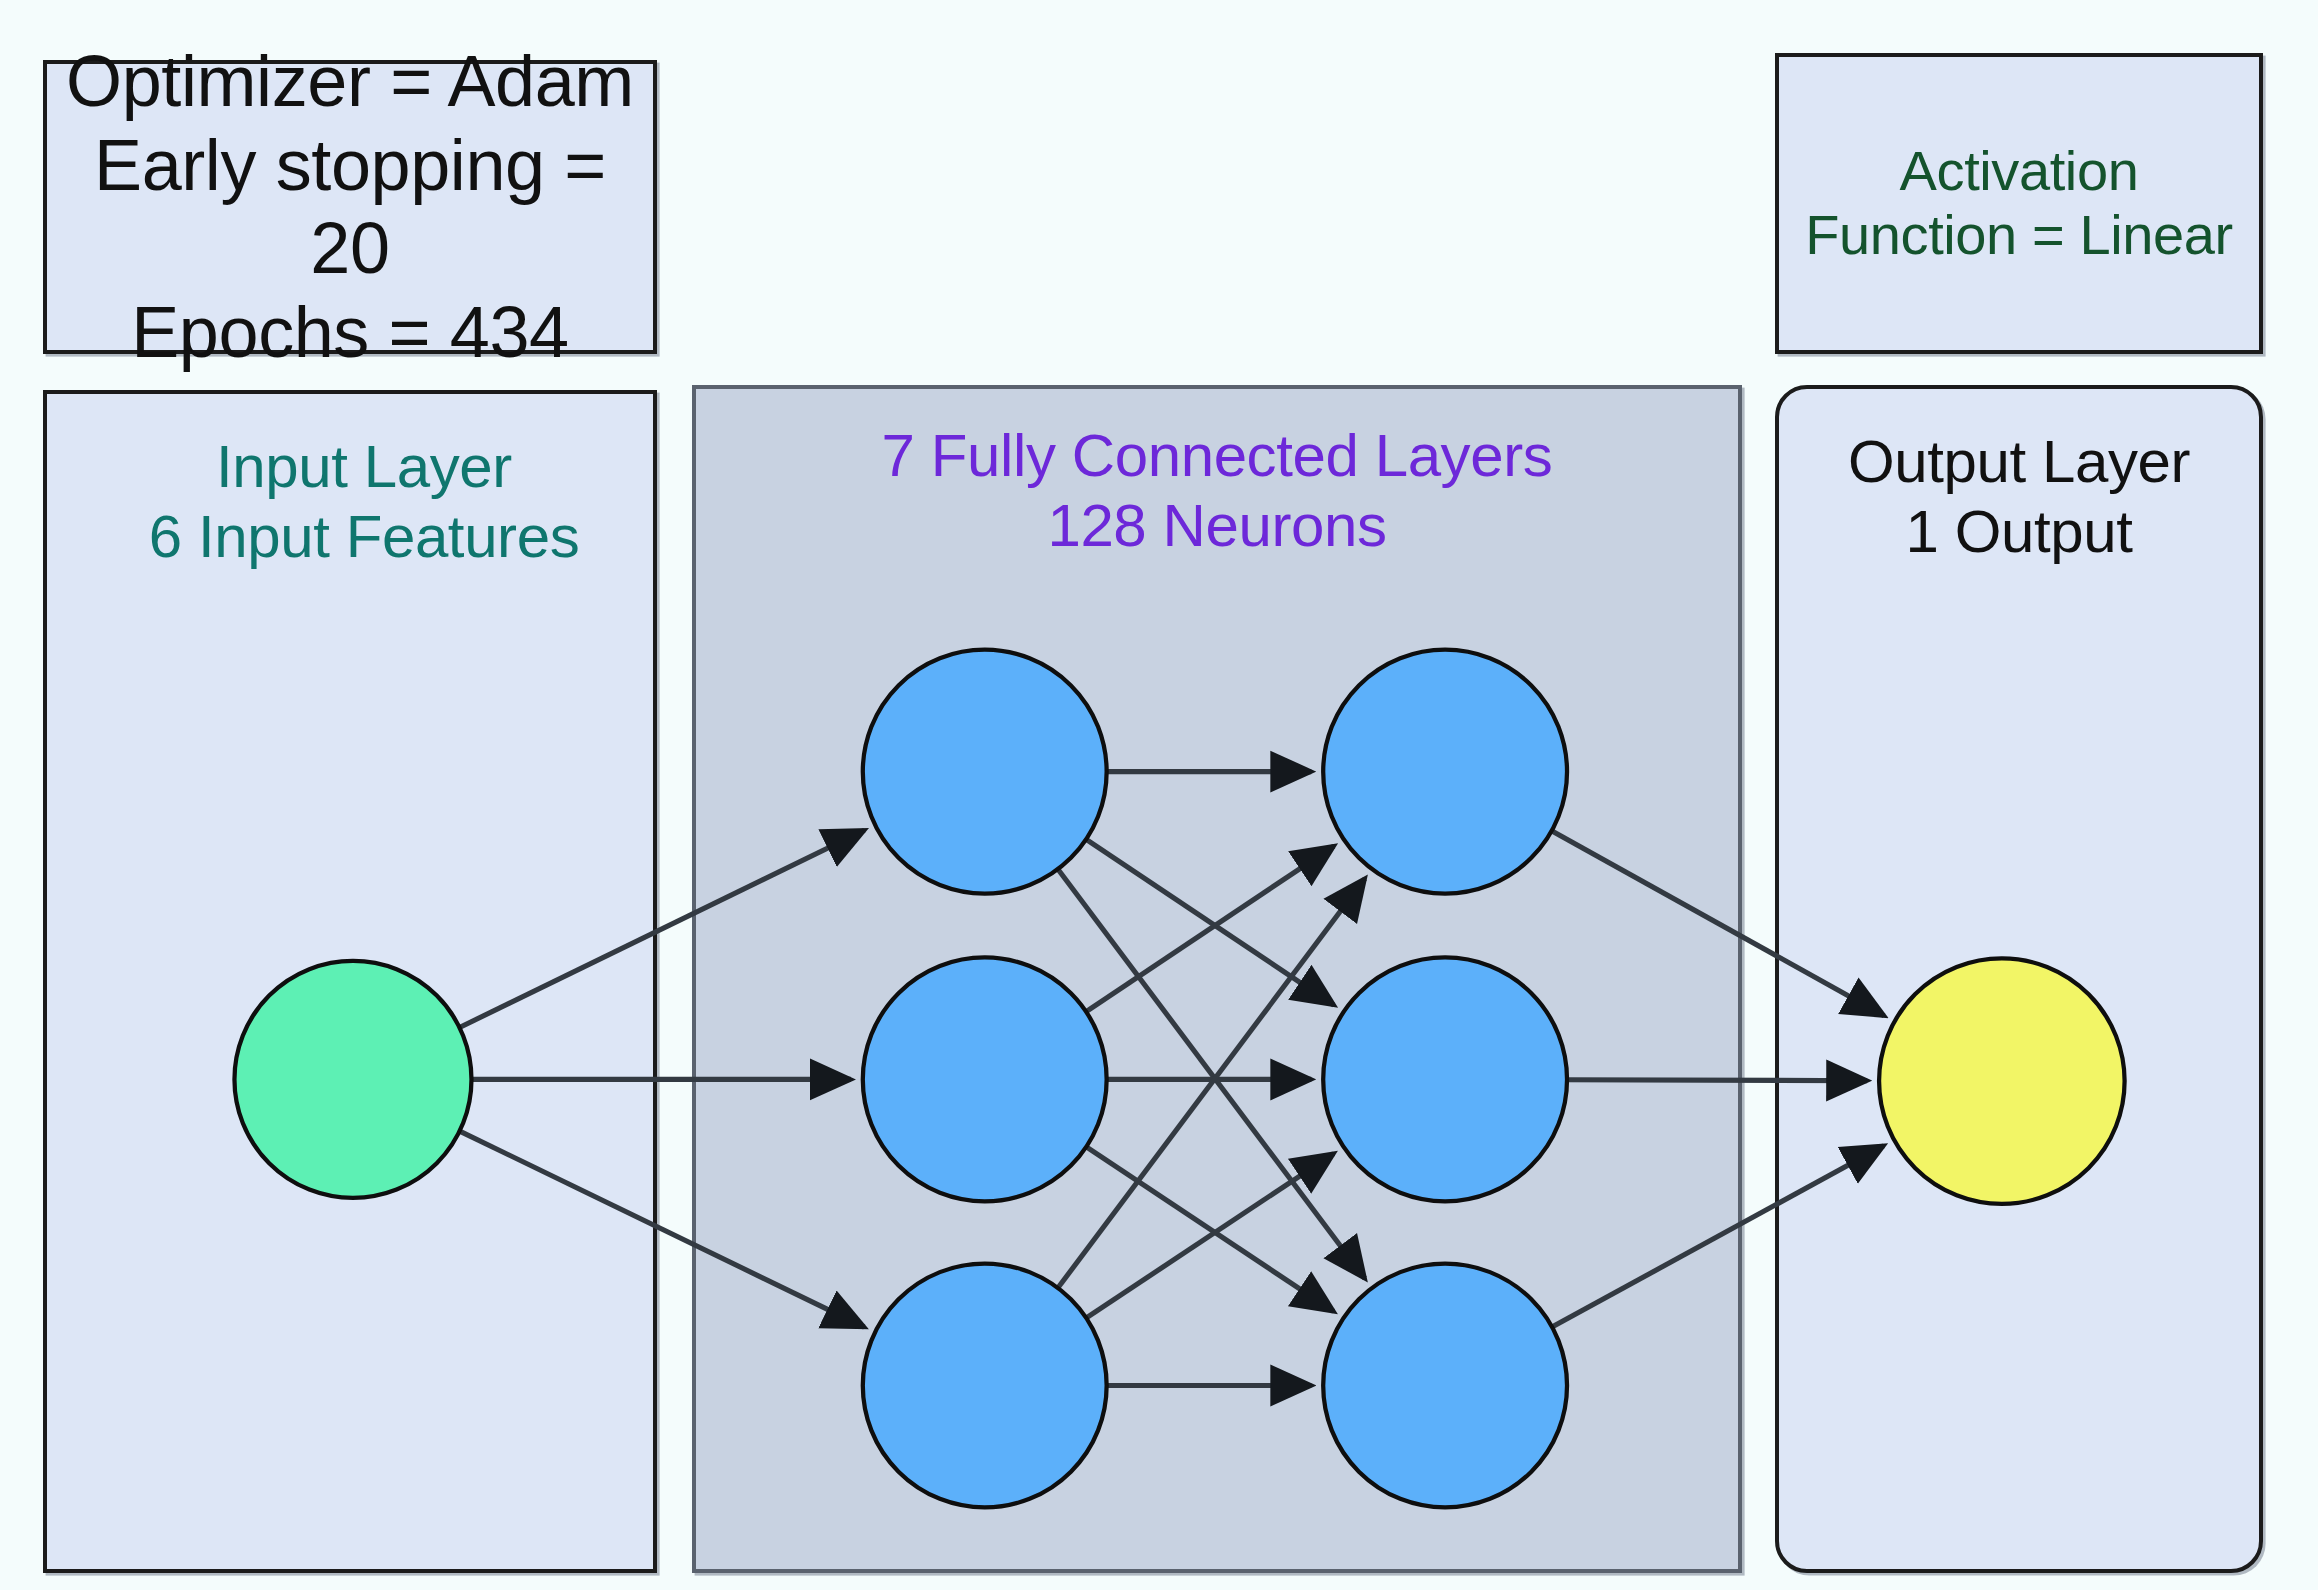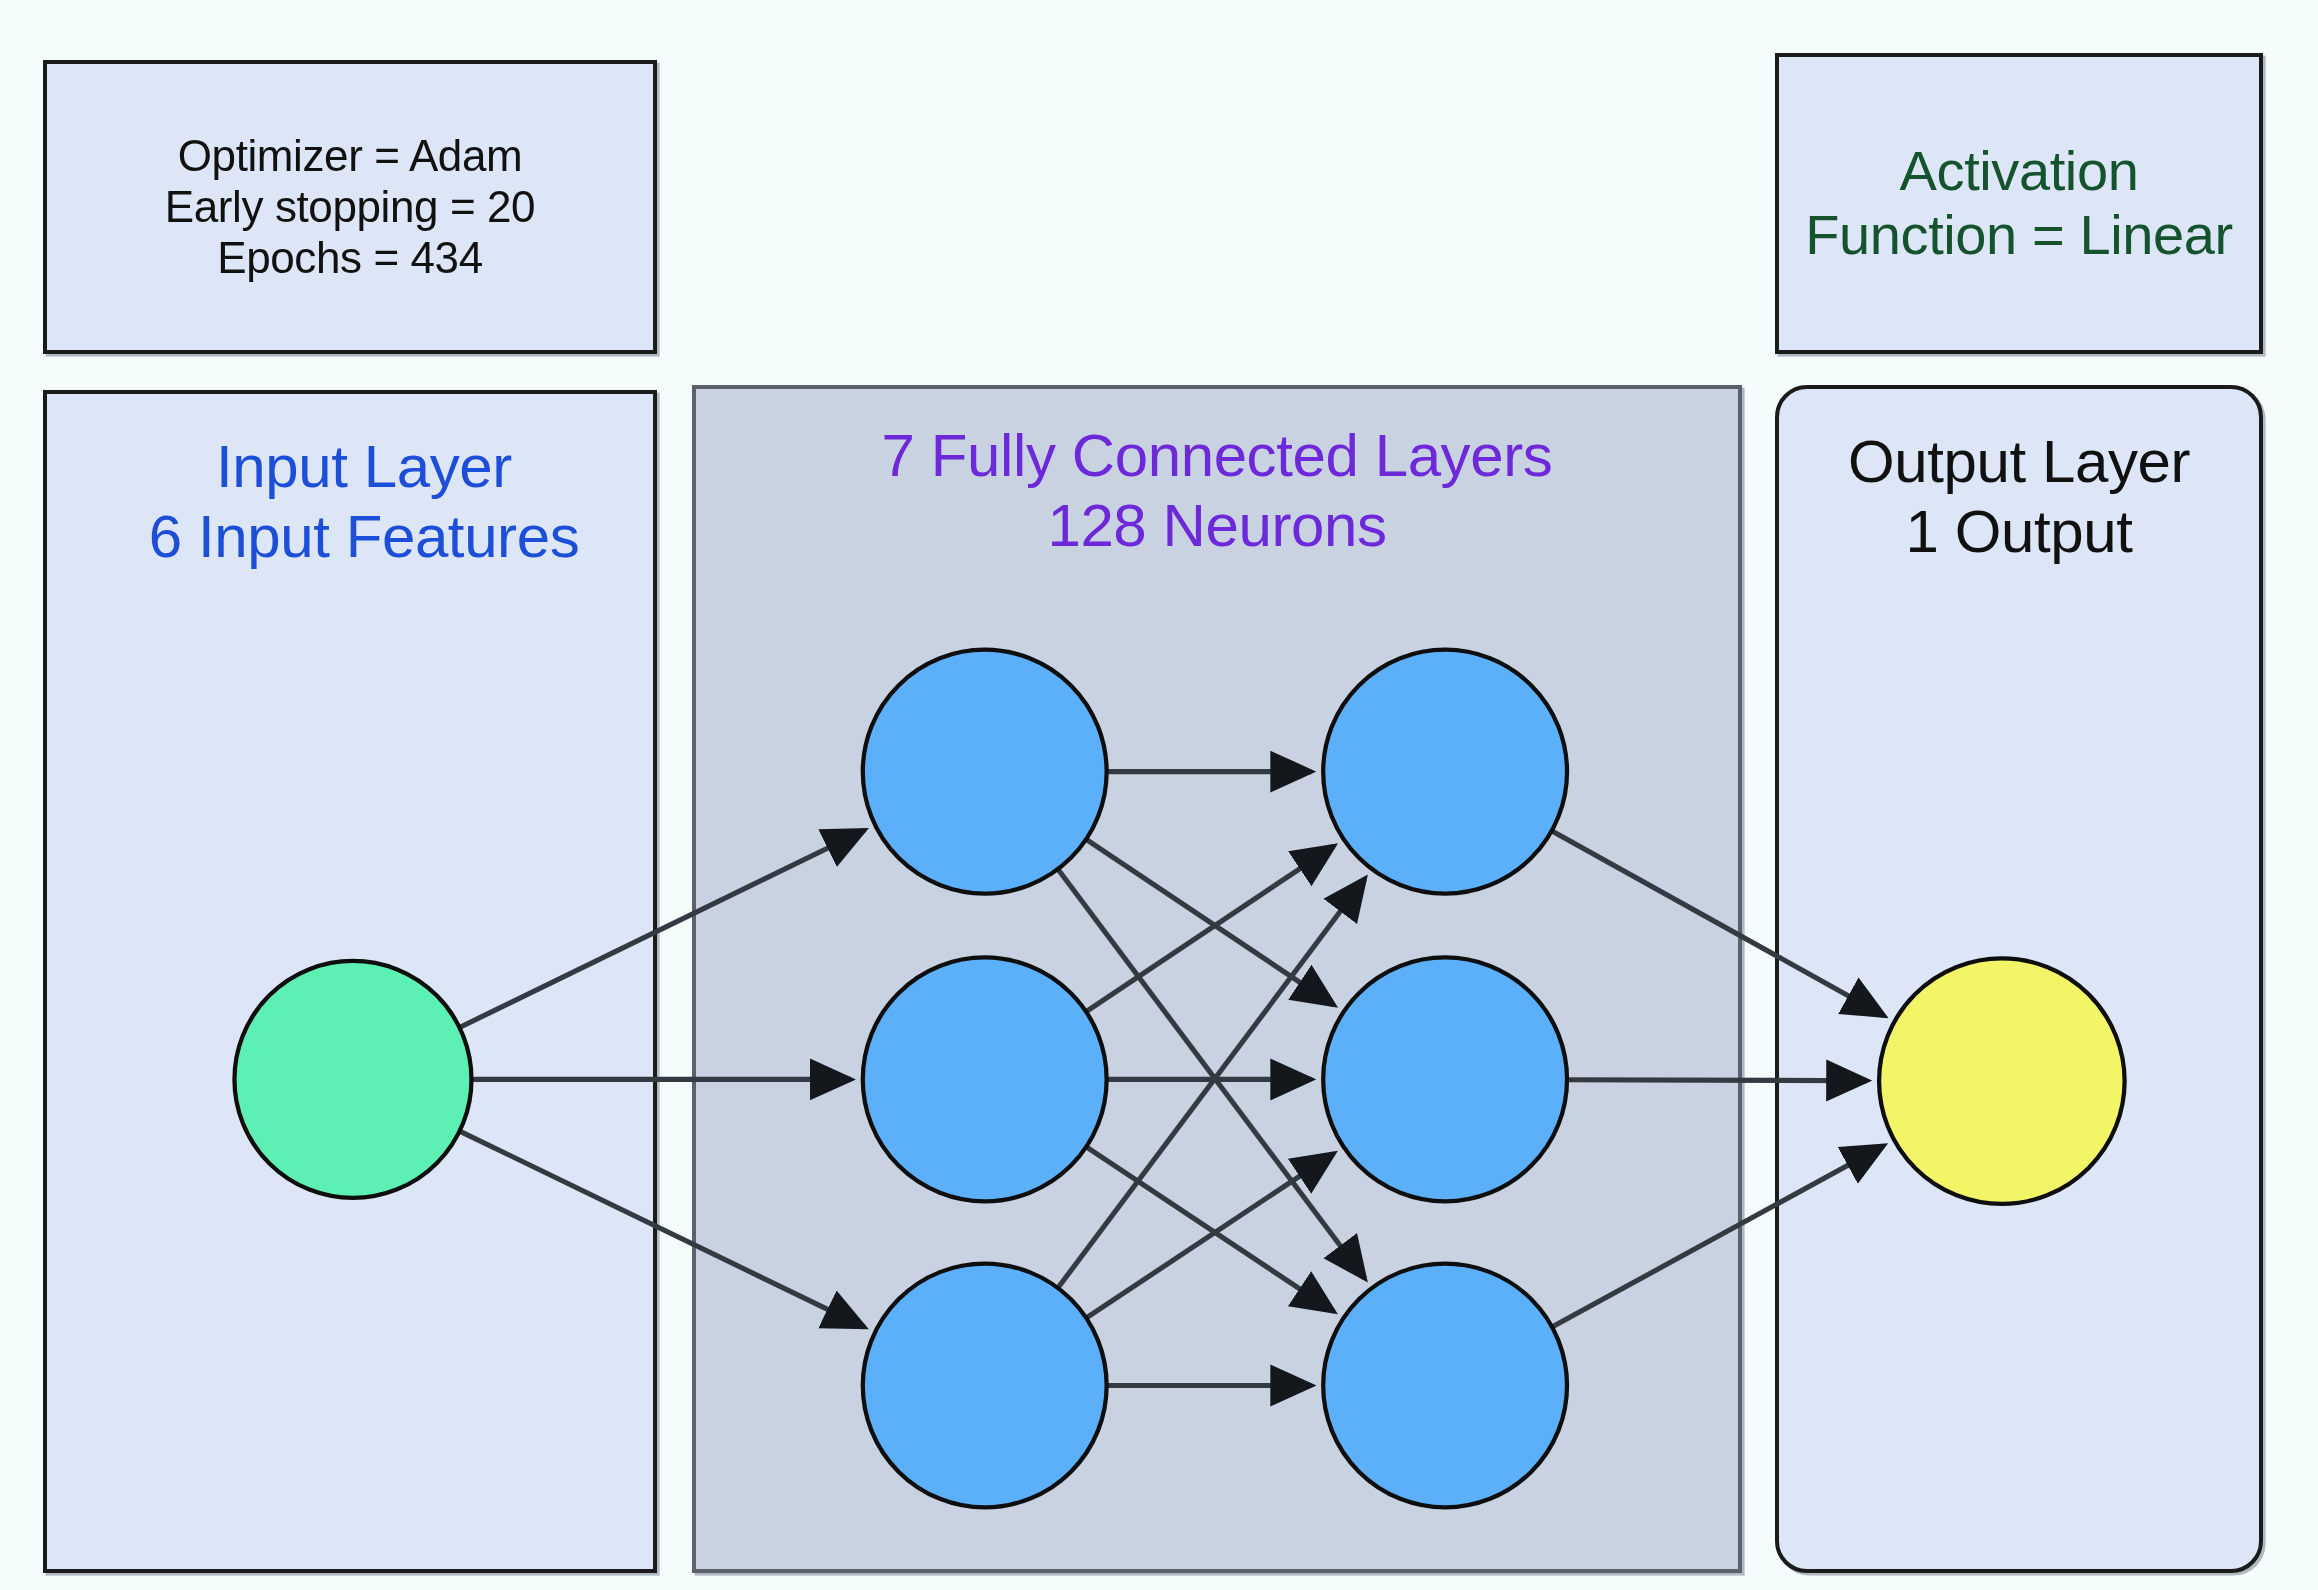--- a/index.html
+++ b/index.html
@@ -38,21 +38,21 @@
     white-space: pre-line;
   }
 
   
   #box-hyperparams {
     left: 43px; top: 60px; width: 614px; height: 294px;
   }
   #box-hyperparams .panel-text {
     top: 50%;
     transform: translateY(-50%);
-    font-size: 44px;
+    font-size: 72px;
     padding: 0 12px;
   }
 
   #box-activation-hidden {
     left: 692px; top: 53px; width: 1050px; height: 301px;
     border-width: 4.3px;
   }
   #box-activation-hidden .panel-text {
     top: 50%;
     transform: translateY(-50%);
@@ -122,21 +122,21 @@
 Epochs = 434</div>
   </div>
 
 
   <div class="panel light" id="box-activation-output" style="background: rgb(221, 230, 246); border-color: rgb(27, 27, 27);">
     <div class="panel-text" style="color: #14532d;">Activation
 Function = Linear</div>
   </div>
 
   <div class="panel light" id="box-input-layer" style="background: rgb(221, 230, 246); border-color: rgb(27, 27, 27);">
-    <div class="panel-text" style="color: #1d4ed8; margin-left: 28px;">Input Layer
+    <div class="panel-text" style="color: #0f766e; margin-left: 28px;">Input Layer
 6 Input Features</div>
   </div>
 
   <div class="panel gray" id="box-hidden-layers" style="background: rgb(200, 210, 225); border-color: rgb(90, 98, 110);">
     <div class="panel-text" style="color: #6d28d9;">7 Fully Connected Layers
 128 Neurons</div>
   </div>
 
   <div class="panel light" id="box-output-layer" style="background: rgb(221, 230, 246); border-color: rgb(27, 27, 27);">
     <div class="panel-text" style="color: rgb(17, 17, 17);">Output Layer

